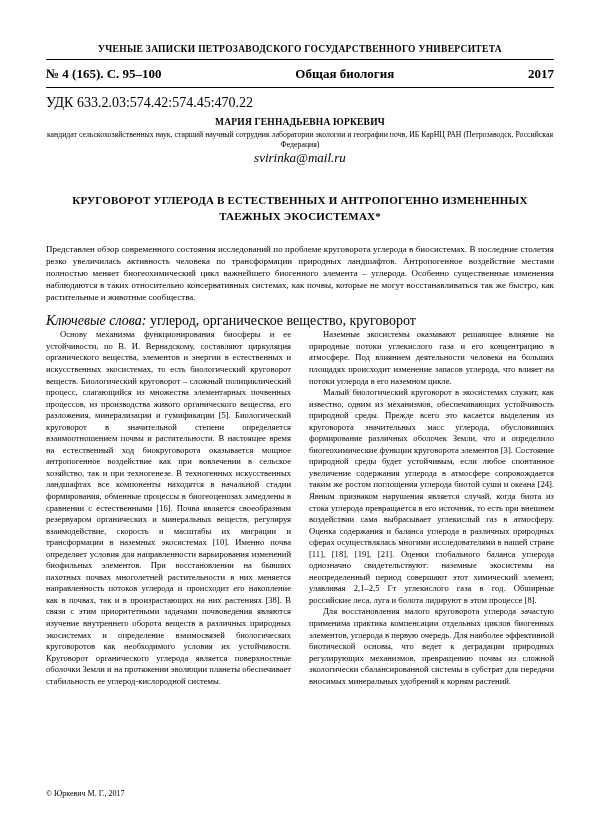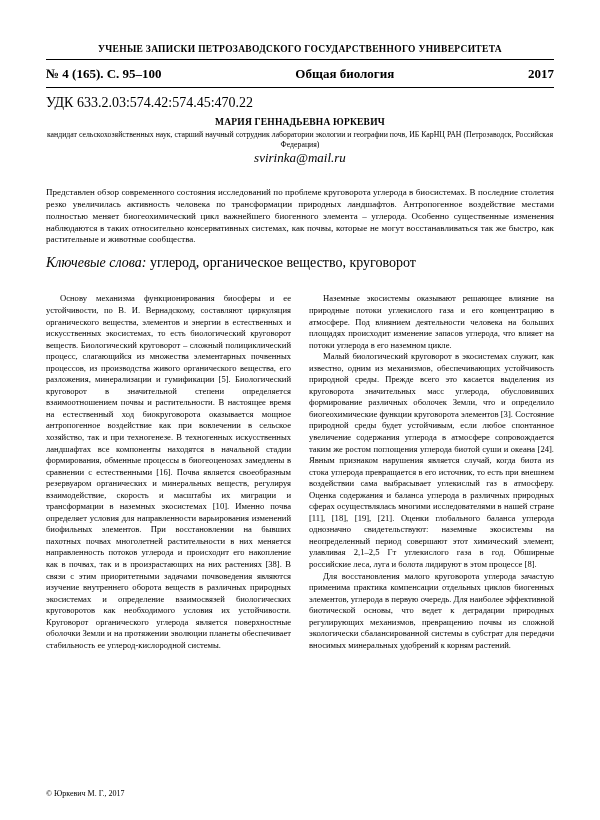--- a/index.html
+++ b/index.html
@@ -89,21 +89,20 @@
     font-size: 14px;
     margin-top: 9px;
     text-align: left;
   }
   .kw-label {
     font-style: italic;
   }
   .columns {
     display: flex;
     gap: 18px;
-    margin-top: 22px;
   }
   .col {
     width: 245px;
     font-size: 8.6px;
     line-height: 1.345;
     text-align: justify;
   }
   .col p {
     margin: 0;
     text-indent: 14px;
@@ -134,20 +133,21 @@
   <div class="rule thin"></div>
 
   <div class="udc">УДК 633.2.03:574.42:574.45:470.22</div>
 
   <div class="author-block">
     <div class="author-name">МАРИЯ ГЕННАДЬЕВНА ЮРКЕВИЧ</div>
     <div class="author-affil">кандидат сельскохозяйственных наук, старший научный сотрудник лаборатории экологии и географии почв, ИБ КарНЦ РАН (Петрозаводск, Российская Федерация)</div>
     <div class="author-email">svirinka@mail.ru</div>
   </div>
 
+  <div class="title">КРУГОВОРОТ УГЛЕРОДА В ЕСТЕСТВЕННЫХ И АНТРОПОГЕННО ИЗМЕНЕННЫХ ТАЕЖНЫХ ЭКОСИСТЕМАХ*</div>
 
   <div class="abstract">Представлен обзор современного состояния исследований по проблеме круговорота углерода в биосистемах. В последние столетия резко увеличилась активность человека по трансформации природных ландшафтов. Антропогенное воздействие местами полностью меняет биогеохимический цикл важнейшего биогенного элемента – углерода. Особенно существенные изменения наблюдаются в таких относительно консервативных системах, как почвы, которые не могут восстанавливаться так же быстро, как растительные и животные сообщества.</div>
 
   <div class="keywords">
     <span class="kw-label">Ключевые слова:</span>
     <span>углерод, органическое вещество, круговорот</span>
   </div>
 
   <div class="columns">
     <div class="col">

